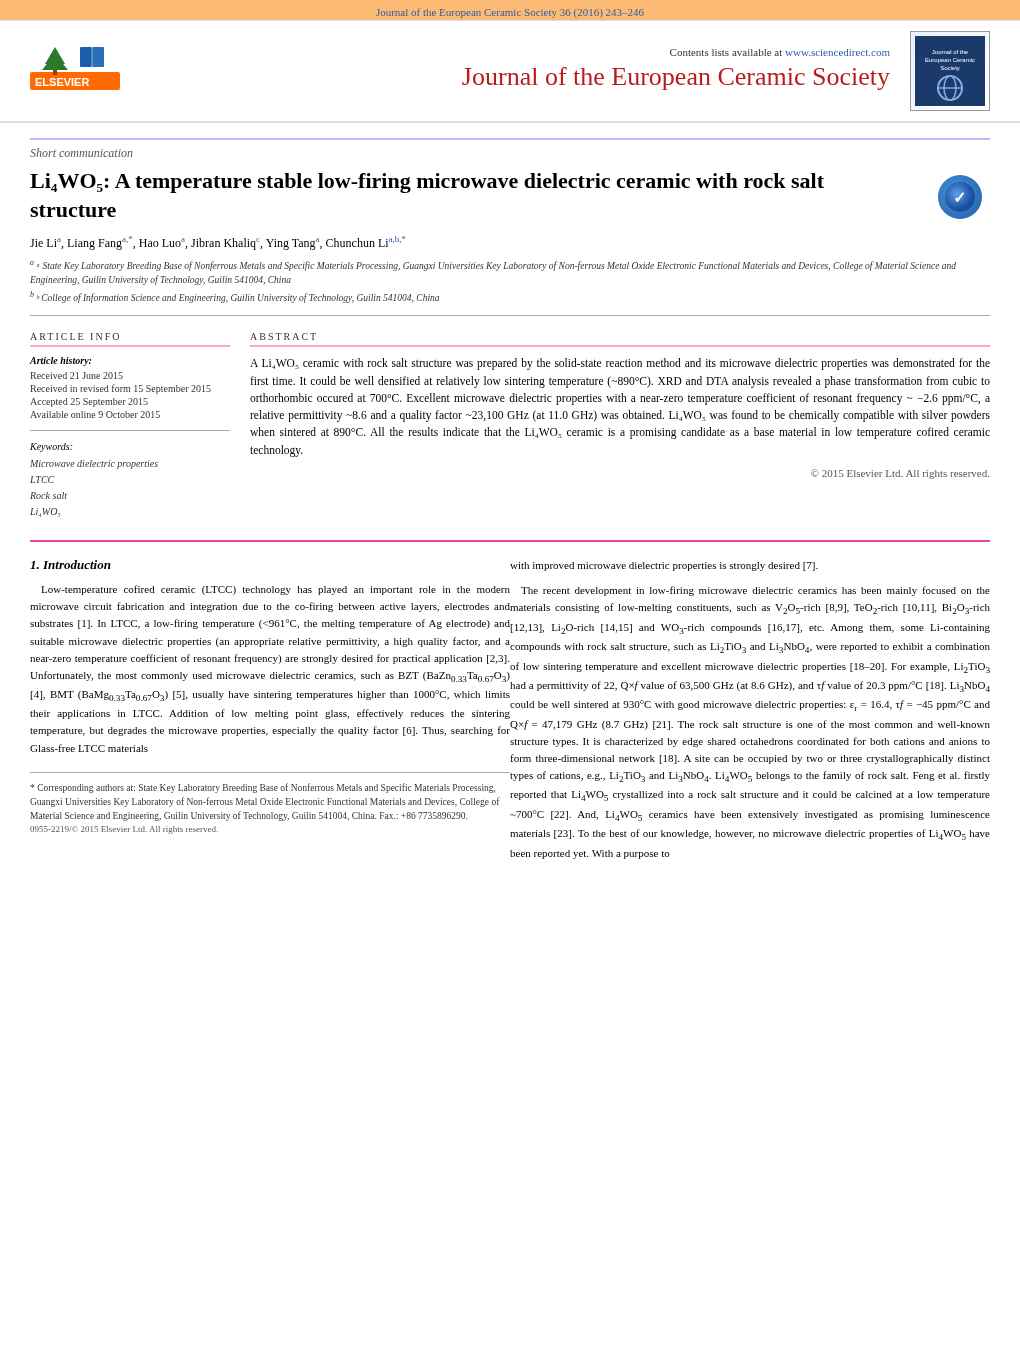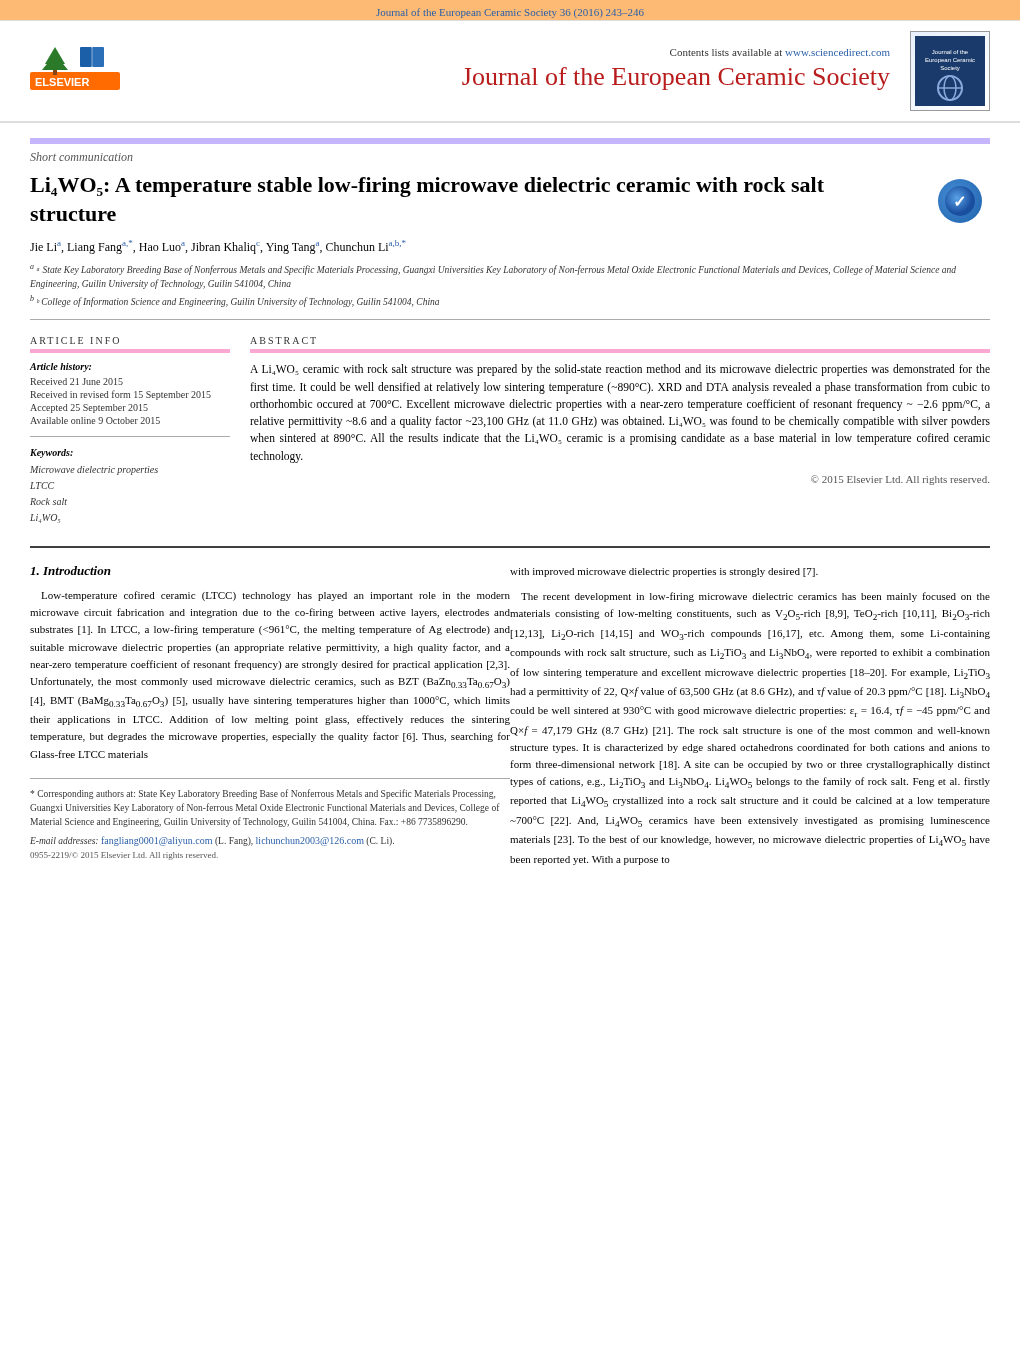--- a/index.html
+++ b/index.html
@@ -79,21 +79,21 @@
     
     .main-content {
       padding: 15px 30px;
     }
 
     .short-communication-label {
       font-size: 12px;
       font-style: italic;
       color: #555;
       margin-bottom: 6px;
-      border-top: 6px solid #c4b5fd;
+      border-top: 2px solid #c4b5fd;
       padding-top: 6px;
     }
 
     .article-title {
       font-size: 22px;
       font-weight: bold;
       color: #000;
       line-height: 1.3;
       margin-bottom: 10px;
       padding-right: 80px;
@@ -158,21 +158,21 @@
 
     .right-col {
       flex: 1;
     }
 
     .section-header {
       font-size: 10px;
       letter-spacing: 2px;
       text-transform: uppercase;
       color: #333;
-      border-bottom: 4px solid #f9a8d4;
+      border-bottom: 2px solid #f9a8d4;
       padding-bottom: 3px;
       margin-bottom: 8px;
     }
 
     .article-info-label {
       font-size: 10px;
       font-style: italic;
       font-weight: bold;
       margin-bottom: 4px;
       color: #000;
@@ -201,21 +201,21 @@
     .copyright-line {
       font-size: 11px;
       text-align: right;
       margin-top: 8px;
       color: #555;
     }
 
     
     .body-content {
       margin-top: 20px;
-      border-top: 2px solid #404040;
+      border-top: 2px solid #ec4899;
       padding-top: 15px;
       display: flex;
     }
 
     .body-left {
       flex: 1;
     }
 
     .body-right {
       flex: 1;
@@ -268,21 +268,21 @@
 
     .divider-line {
       border: none;
       border-top: 1px solid #aaa;
       margin: 10px 0;
     }
 
     .keywords-header {
       font-size: 10px;
       font-style: italic;
-      font-weight: bold;
+      font-weight: normal;
       margin-top: 10px;
       margin-bottom: 4px;
     }
 
     .indent-text {
       text-indent: 1em;
     }
   </style>
 </head>
 <body>
@@ -403,27 +403,20 @@
         <span>Introduction</span>
       </div>
       <div class="body-text">
         <p class="indent-text">Low-temperature cofired ceramic (LTCC) technology has played an important role in the modern microwave circuit fabrication and integration due to the co-firing between active layers, electrodes and substrates [1]. In LTCC, a low-firing temperature (&lt;961°C, the melting temperature of Ag electrode) and suitable microwave dielectric properties (an appropriate relative permittivity, a high quality factor, and a near-zero temperature coefficient of resonant frequency) are strongly desired for practical application [2,3]. Unfortunately, the most commonly used microwave dielectric ceramics, such as BZT (BaZn<sub>0.33</sub>Ta<sub>0.67</sub>O<sub>3</sub>) [4], BMT (BaMg<sub>0.33</sub>Ta<sub>0.67</sub>O<sub>3</sub>) [5], usually have sintering temperatures higher than 1000°C, which limits their applications in LTCC. Addition of low melting point glass, effectively reduces the sintering temperature, but degrades the microwave properties, especially the quality factor [6]. Thus, searching for Glass-free LTCC materials</p>
       </div>
 
       <div class="footnote-area">
         <p>
           * Corresponding authors at: State Key Laboratory Breeding Base of Nonferrous Metals and Specific Materials Processing, Guangxi Universities Key Laboratory of Non-ferrous Metal Oxide Electronic Functional Materials and Devices, College of Material Science and Engineering, Guilin University of Technology, Guilin 541004, China. Fax.: +86 7735896290.
         </p>
-        <p style="margin-top:4px;">
-          <em>E-mail addresses:</em>
-          <a class="ref-link" href="#">fangliang0001@aliyun.com</a>
-          <span> (L. Fang), </span>
-          <a class="ref-link" href="#">lichunchun2003@126.com</a>
-          <span> (C. Li).</span>
-        </p>
         <div class="issn-line">0955-2219/© 2015 Elsevier Ltd. All rights reserved.</div>
       </div>
     </div>
 
     <div class="body-right">
       <div class="body-text">
         <p>with improved microwave dielectric properties is strongly desired [7].</p>
         <p class="indent-text" style="margin-top:8px;">The recent development in low-firing microwave dielectric ceramics has been mainly focused on the materials consisting of low-melting constituents, such as V<sub>2</sub>O<sub>5</sub>-rich [8,9], TeO<sub>2</sub>-rich [10,11], Bi<sub>2</sub>O<sub>3</sub>-rich [12,13], Li<sub>2</sub>O-rich [14,15] and WO<sub>3</sub>-rich compounds [16,17], etc. Among them, some Li-containing compounds with rock salt structure, such as Li<sub>2</sub>TiO<sub>3</sub> and Li<sub>3</sub>NbO<sub>4</sub>, were reported to exhibit a combination of low sintering temperature and excellent microwave dielectric properties [18–20]. For example, Li<sub>2</sub>TiO<sub>3</sub> had a permittivity of 22, Q×<em>f</em> value of 63,500 GHz (at 8.6 GHz), and τ<em>f</em> value of 20.3 ppm/°C [18]. Li<sub>3</sub>NbO<sub>4</sub> could be well sintered at 930°C with good microwave dielectric properties: ε<sub>r</sub> = 16.4, τ<em>f</em> = −45 ppm/°C and Q×<em>f</em> = 47,179 GHz (8.7 GHz) [21]. The rock salt structure is one of the most common and well-known structure types. It is characterized by edge shared octahedrons coordinated for both cations and anions to form three-dimensional network [18]. A site can be occupied by two or three crystallographically distinct types of cations, e.g., Li<sub>2</sub>TiO<sub>3</sub> and Li<sub>3</sub>NbO<sub>4</sub>. Li<sub>4</sub>WO<sub>5</sub> belongs to the family of rock salt. Feng et al. firstly reported that Li<sub>4</sub>WO<sub>5</sub> crystallized into a rock salt structure and it could be calcined at a low temperature ~700°C [22]. And, Li<sub>4</sub>WO<sub>5</sub> ceramics have been extensively investigated as promising luminescence materials [23]. To the best of our knowledge, however, no microwave dielectric properties of Li<sub>4</sub>WO<sub>5</sub> have been reported yet. With a purpose to</p>
       </div>
     </div>

